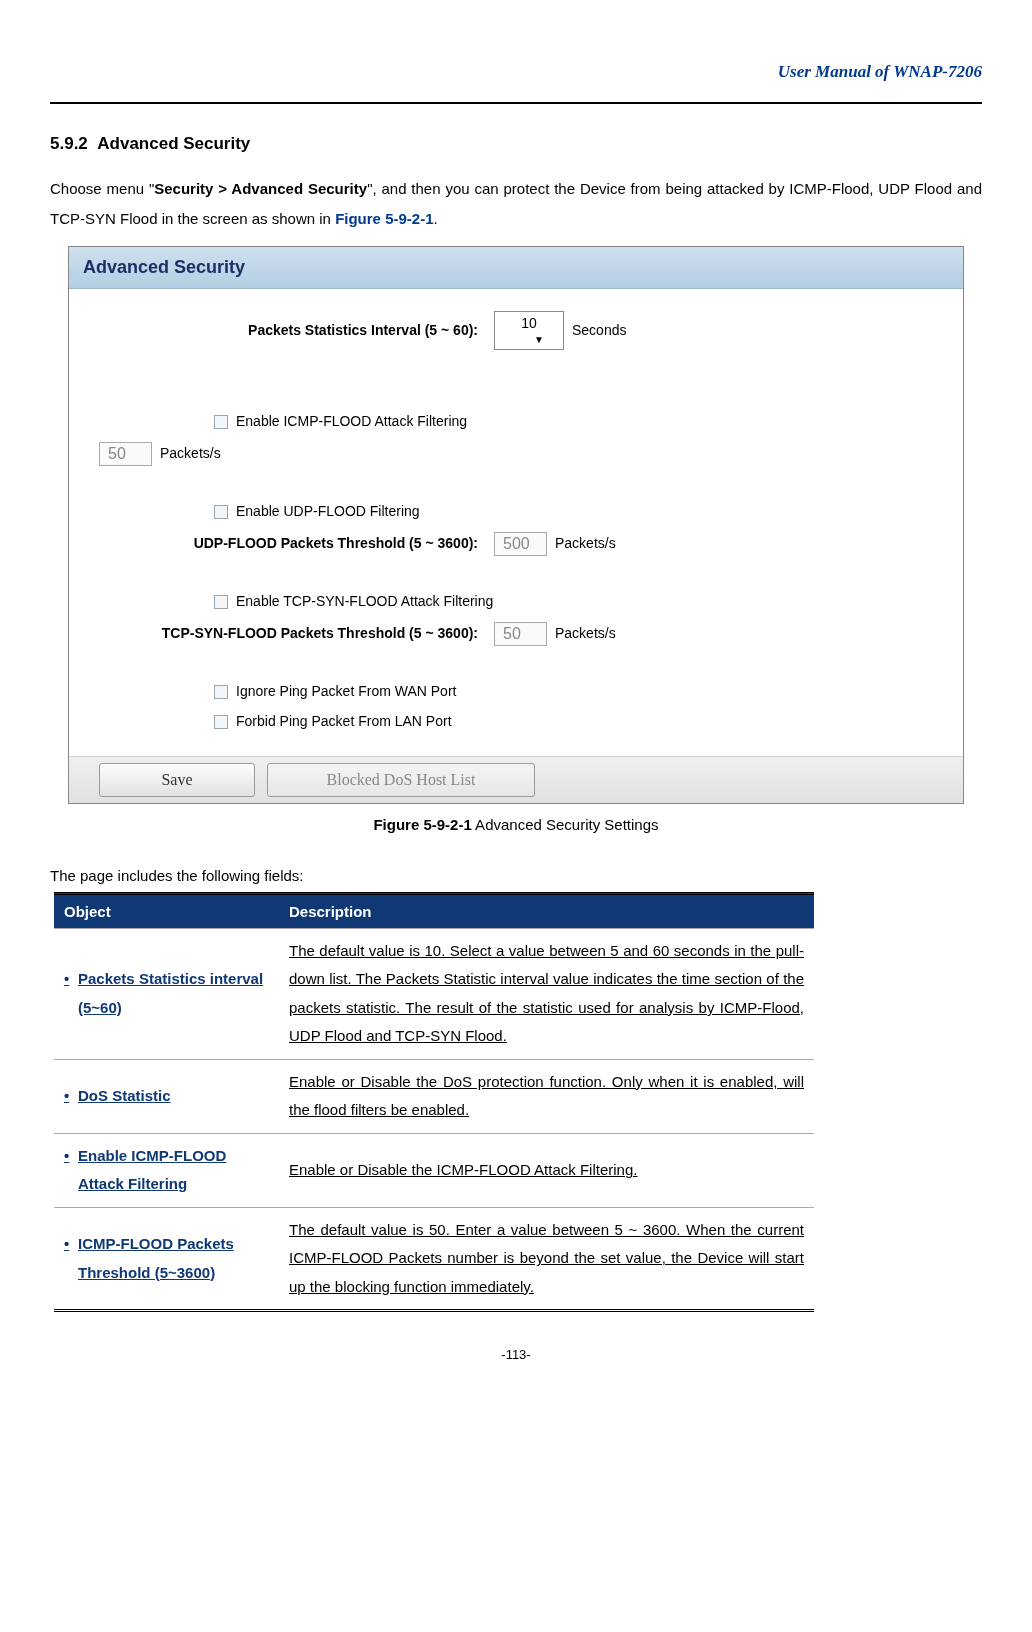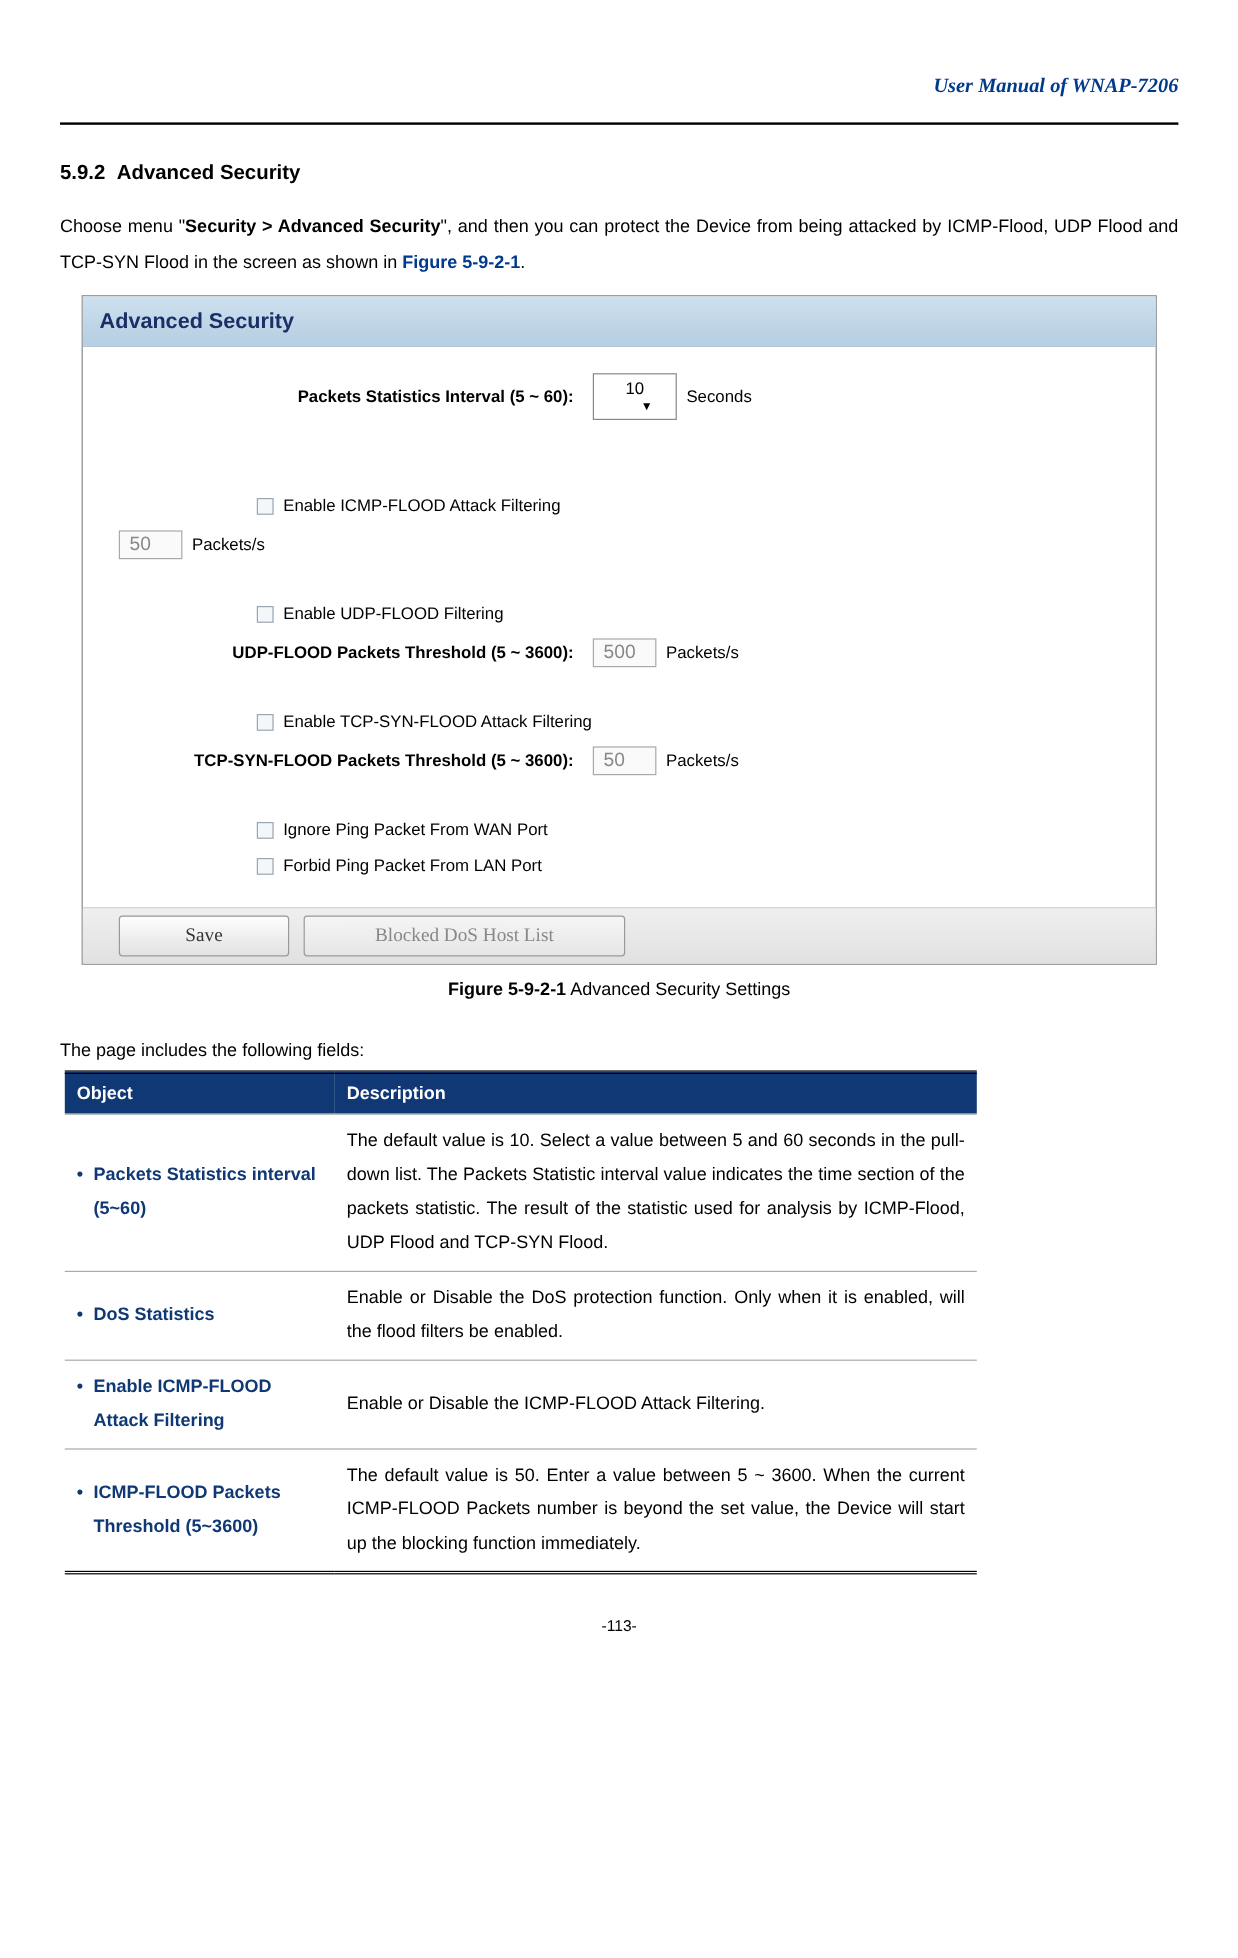--- a/index.html
+++ b/index.html
@@ -116,21 +116,21 @@
   .btn {
     border:1px solid #9a9a9a;
     border-radius:3px;
     padding:5px 0;
     text-align:center;
     background: linear-gradient(#fdfdfd,#e2e2e2);
     font-family: "Times New Roman", serif;
     font-size:16px;
     color:#333;
   }
-  .btn.save { width:142px; }
+  .btn.save { width:156px; }
   .btn.blocked { width:268px; color:#888; background:linear-gradient(#f5f5f5,#e6e6e6); }
 
   .fig-caption { text-align:center; margin: 10px 0 30px 0; font-size:15px; }
   .fig-caption .b { font-weight:bold; }
 
   .fields-intro { margin-bottom:6px; }
 
   table.fieldstbl {
     border-collapse: collapse;
     width: 760px;
@@ -145,20 +145,21 @@
     padding:6px 10px;
     font-size:15px;
     font-weight:bold;
   }
   table.fieldstbl td {
     border-top:1px solid #aaa;
     padding:8px 10px;
     vertical-align: middle;
     font-size:15px;
     line-height:1.9;
+    text-decoration:underline;
   }
   table.fieldstbl td.obj {
     width: 225px;
     color:#0f3875;
     font-weight:bold;
   }
   .bullet { display:inline-block; width:14px; }
   .obj-inner { display:flex; }
   .obj-text { flex:1; }
   td.desc { text-align: justify; }
@@ -274,21 +275,21 @@
             <span class="bullet">•</span>
             <span class="obj-text">Packets Statistics interval (5~60)</span>
           </div>
         </td>
       <td class="desc">The default value is 10. Select a value between 5 and 60 seconds in the pull-down list. The Packets Statistic interval value indicates the time section of the packets statistic. The result of the statistic used for analysis by ICMP-Flood, UDP Flood and TCP-SYN Flood.</td>
     </tr>
     <tr>
       <td class="obj">
           <div class="obj-inner">
             <span class="bullet">•</span>
-            <span class="obj-text">DoS Statistics</span>
+            <span class="obj-text">DoS Statistic</span>
           </div>
         </td>
       <td class="desc">Enable or Disable the DoS protection function. Only when it is enabled, will the flood filters be enabled.</td>
     </tr>
     <tr>
       <td class="obj">
           <div class="obj-inner">
             <span class="bullet">•</span>
             <span class="obj-text">Enable ICMP-FLOOD Attack Filtering</span>
           </div>

